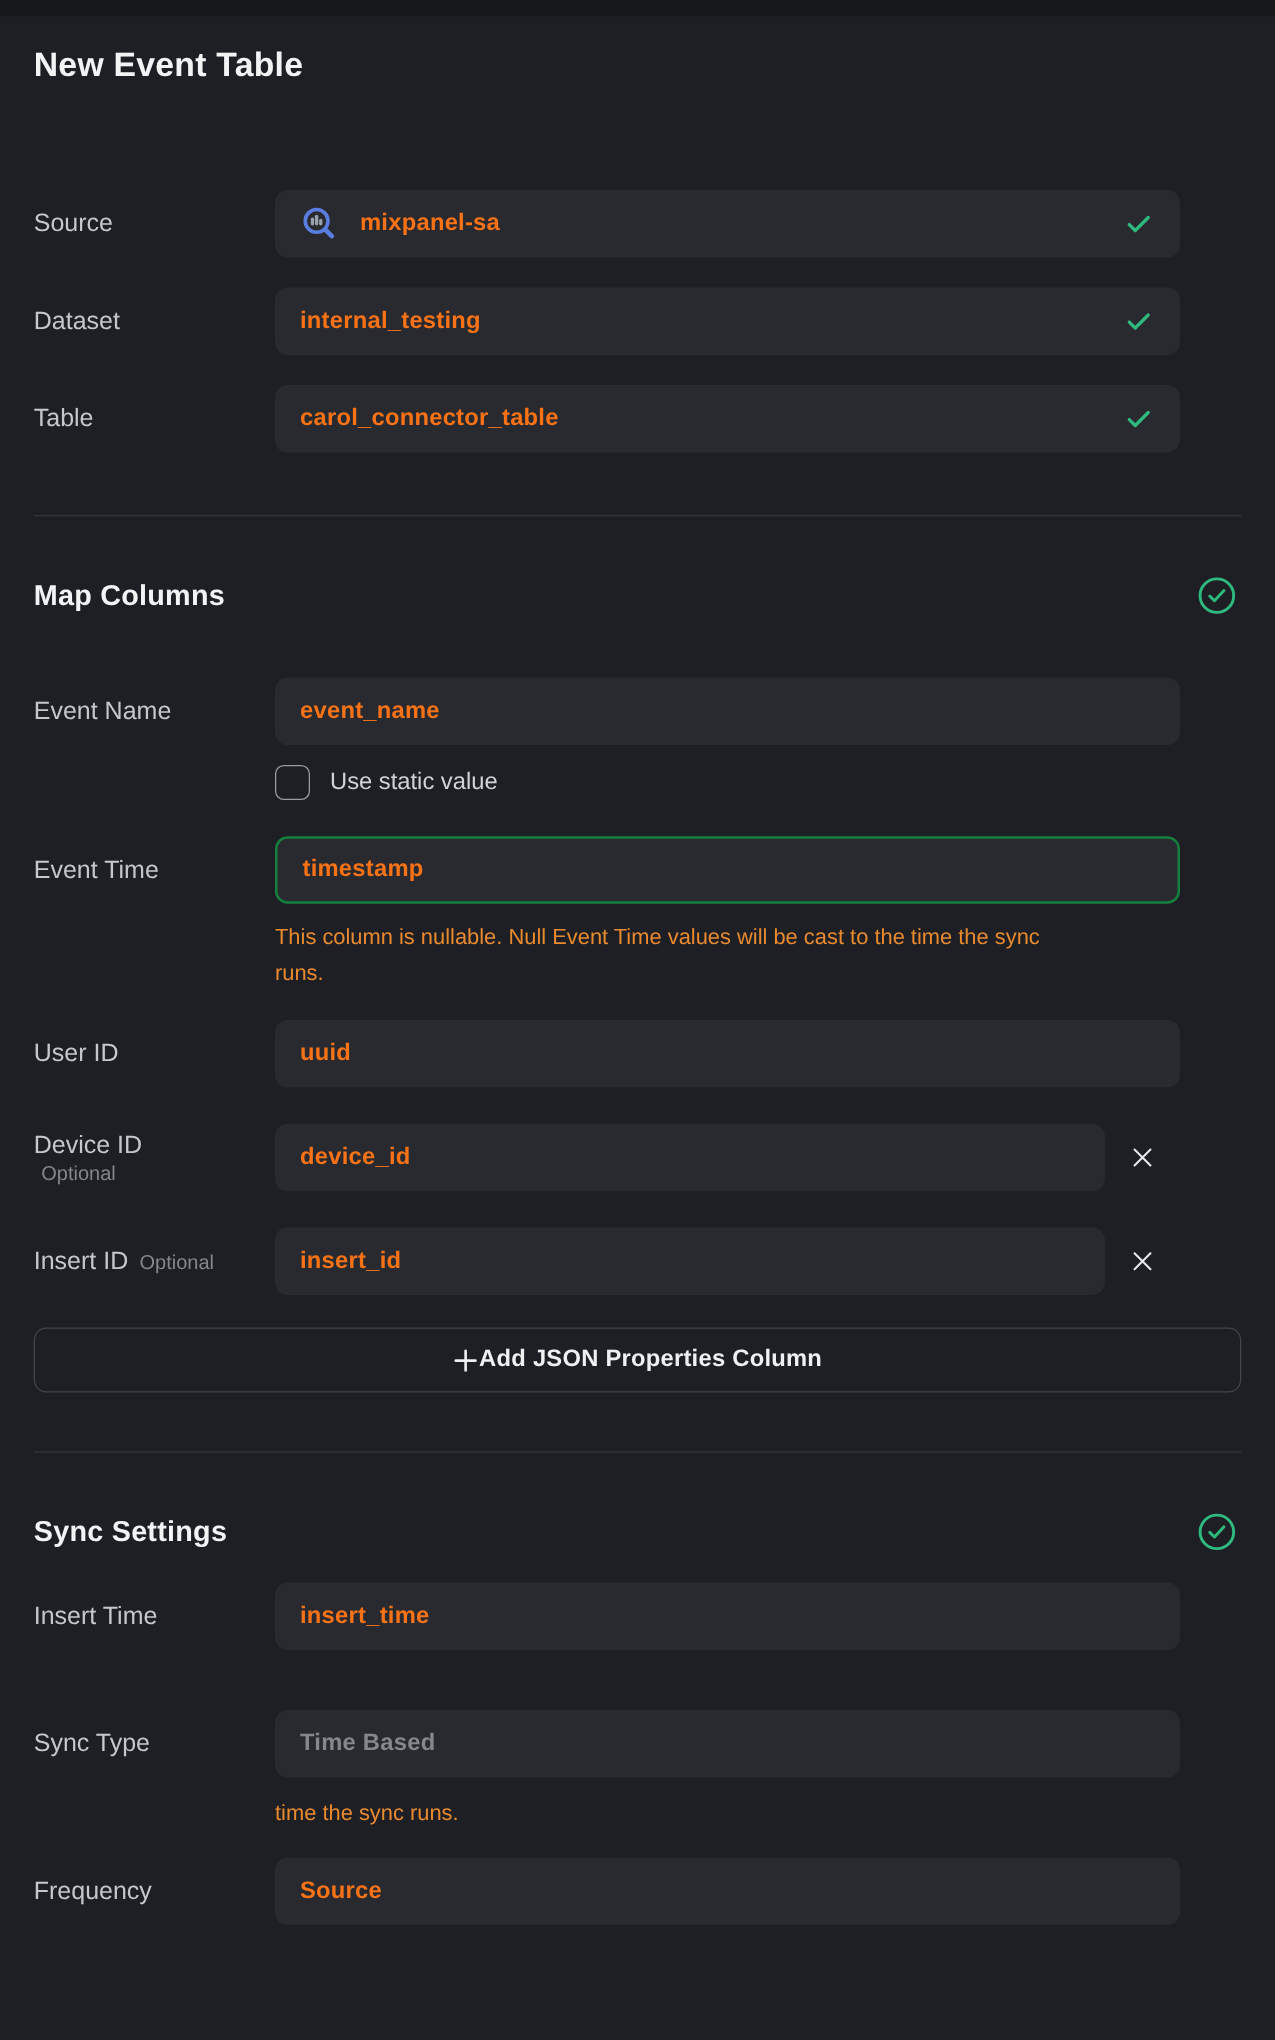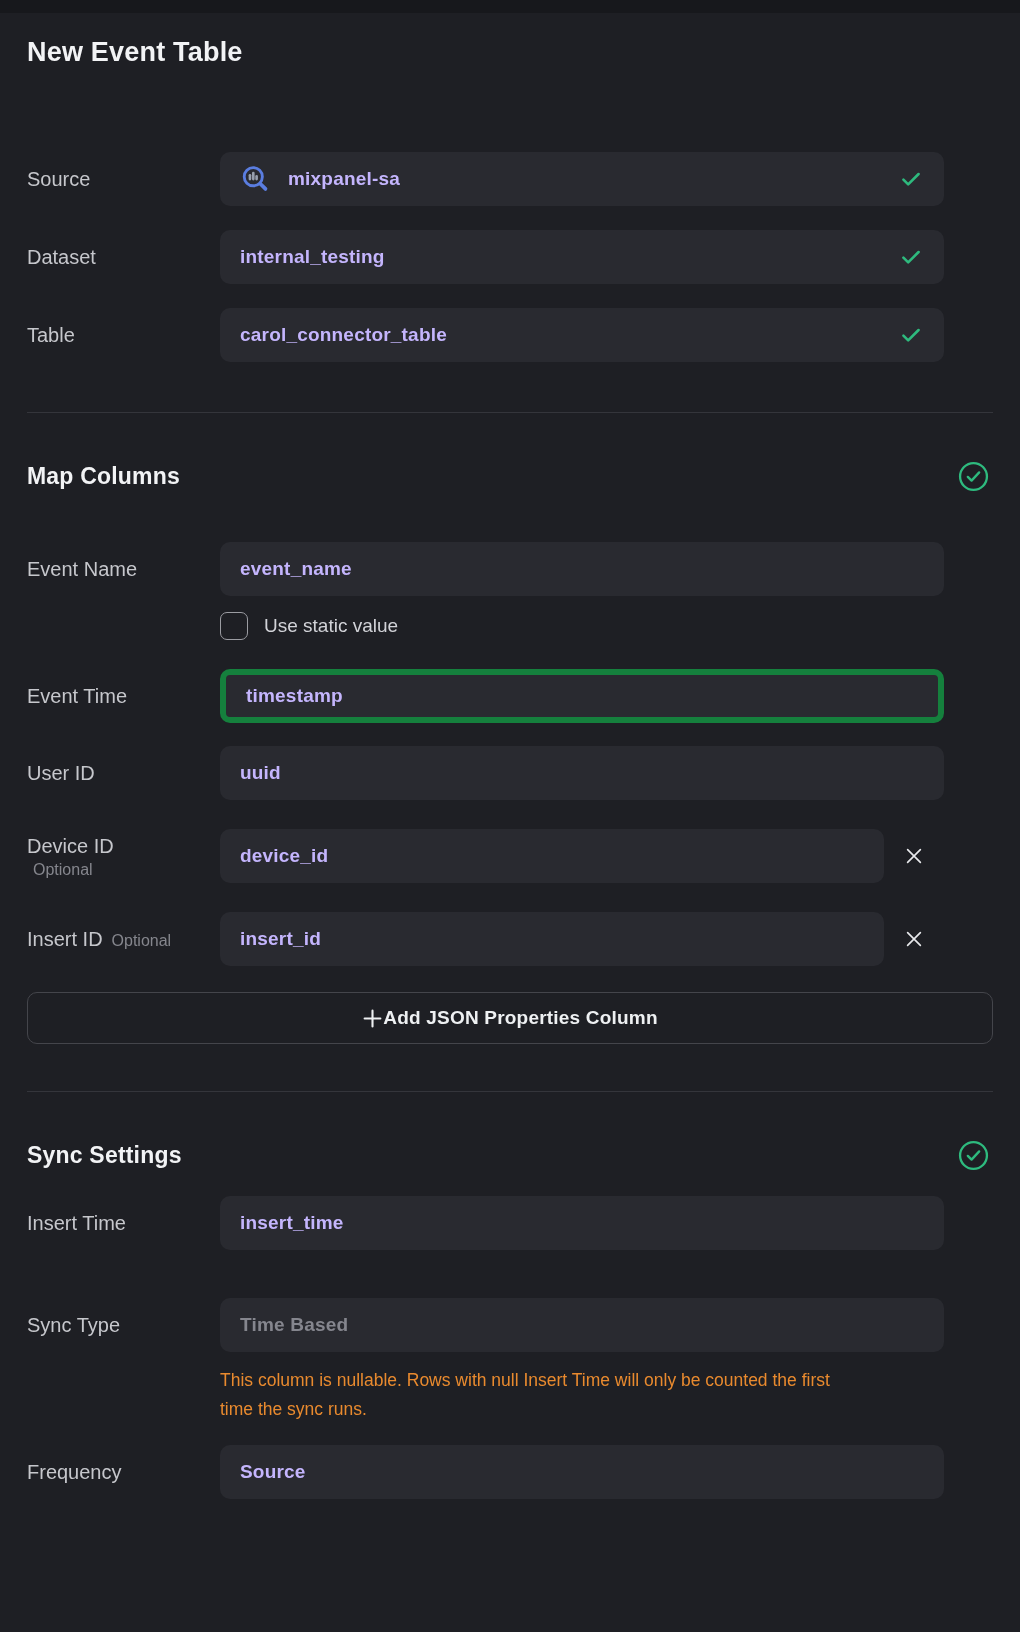--- a/index.html
+++ b/index.html
@@ -25,24 +25,24 @@
   .optional-inline{color:#85868d;font-size:16px;margin-left:9px;}
   .label-stack{display:flex;flex-direction:column;}
   .label-inline{display:flex;align-items:baseline;}
 
   .field{
     width:724px;height:54px;box-sizing:border-box;
     background:#292a30;border-radius:10px;
     display:flex;align-items:center;
     padding:0 20px;cursor:pointer;
   }
-  .field .value{color:#c4b5fd;font-size:19px;font-weight:600;letter-spacing:.2px;}
+  .field .value{color:#f97316;font-size:19px;font-weight:600;letter-spacing:.2px;}
   .field .value.muted{color:#85868e;}
   .field .status{margin-left:auto;display:flex;align-items:center;}
-  .field.bordered{border:6px solid #15803d;}
+  .field.bordered{border:2px solid #15803d;}
   .field.short{width:664px;}
   .field.disabled{cursor:default;}
 
   .x-btn{
     width:60px;display:flex;justify-content:center;align-items:center;
     cursor:pointer;background:none;border:none;padding:0;height:54px;
   }
 
   .src-icon{display:flex;align-items:center;margin-right:17px;}
 
@@ -172,20 +172,24 @@
   </div>
 
   <div class="frow" id="row-event-time">
     <div class="flabel-col">
       <span class="flabel">Event Time</span>
     </div>
     <div class="field bordered">
       <span class="value">timestamp</span>
     </div>
   </div>
+  <div class="warning" id="warning-event-time">
+    <div>This column is nullable. Null Event Time values will be cast to the time the sync</div>
+    <div>runs.</div>
+  </div>
 
   <div class="frow" id="row-user-id">
     <div class="flabel-col">
       <span class="flabel">User ID</span>
     </div>
     <div class="field">
       <span class="value">uuid</span>
     </div>
   </div>
 
@@ -251,21 +255,20 @@
 
   <div class="frow" id="row-sync-type">
     <div class="flabel-col">
       <span class="flabel">Sync Type</span>
     </div>
     <div class="field disabled">
       <span class="value muted">Time Based</span>
     </div>
   </div>
   <div class="warning" id="warning-insert-time">
-    <div>This column is nullable. Rows with null Insert Time will only be counted the first</div>
     <div>time the sync runs.</div>
   </div>
 
   <div class="frow" id="row-frequency">
     <div class="flabel-col">
       <span class="flabel">Frequency</span>
     </div>
     <div class="field">
       <span class="value">Source</span>
     </div>

